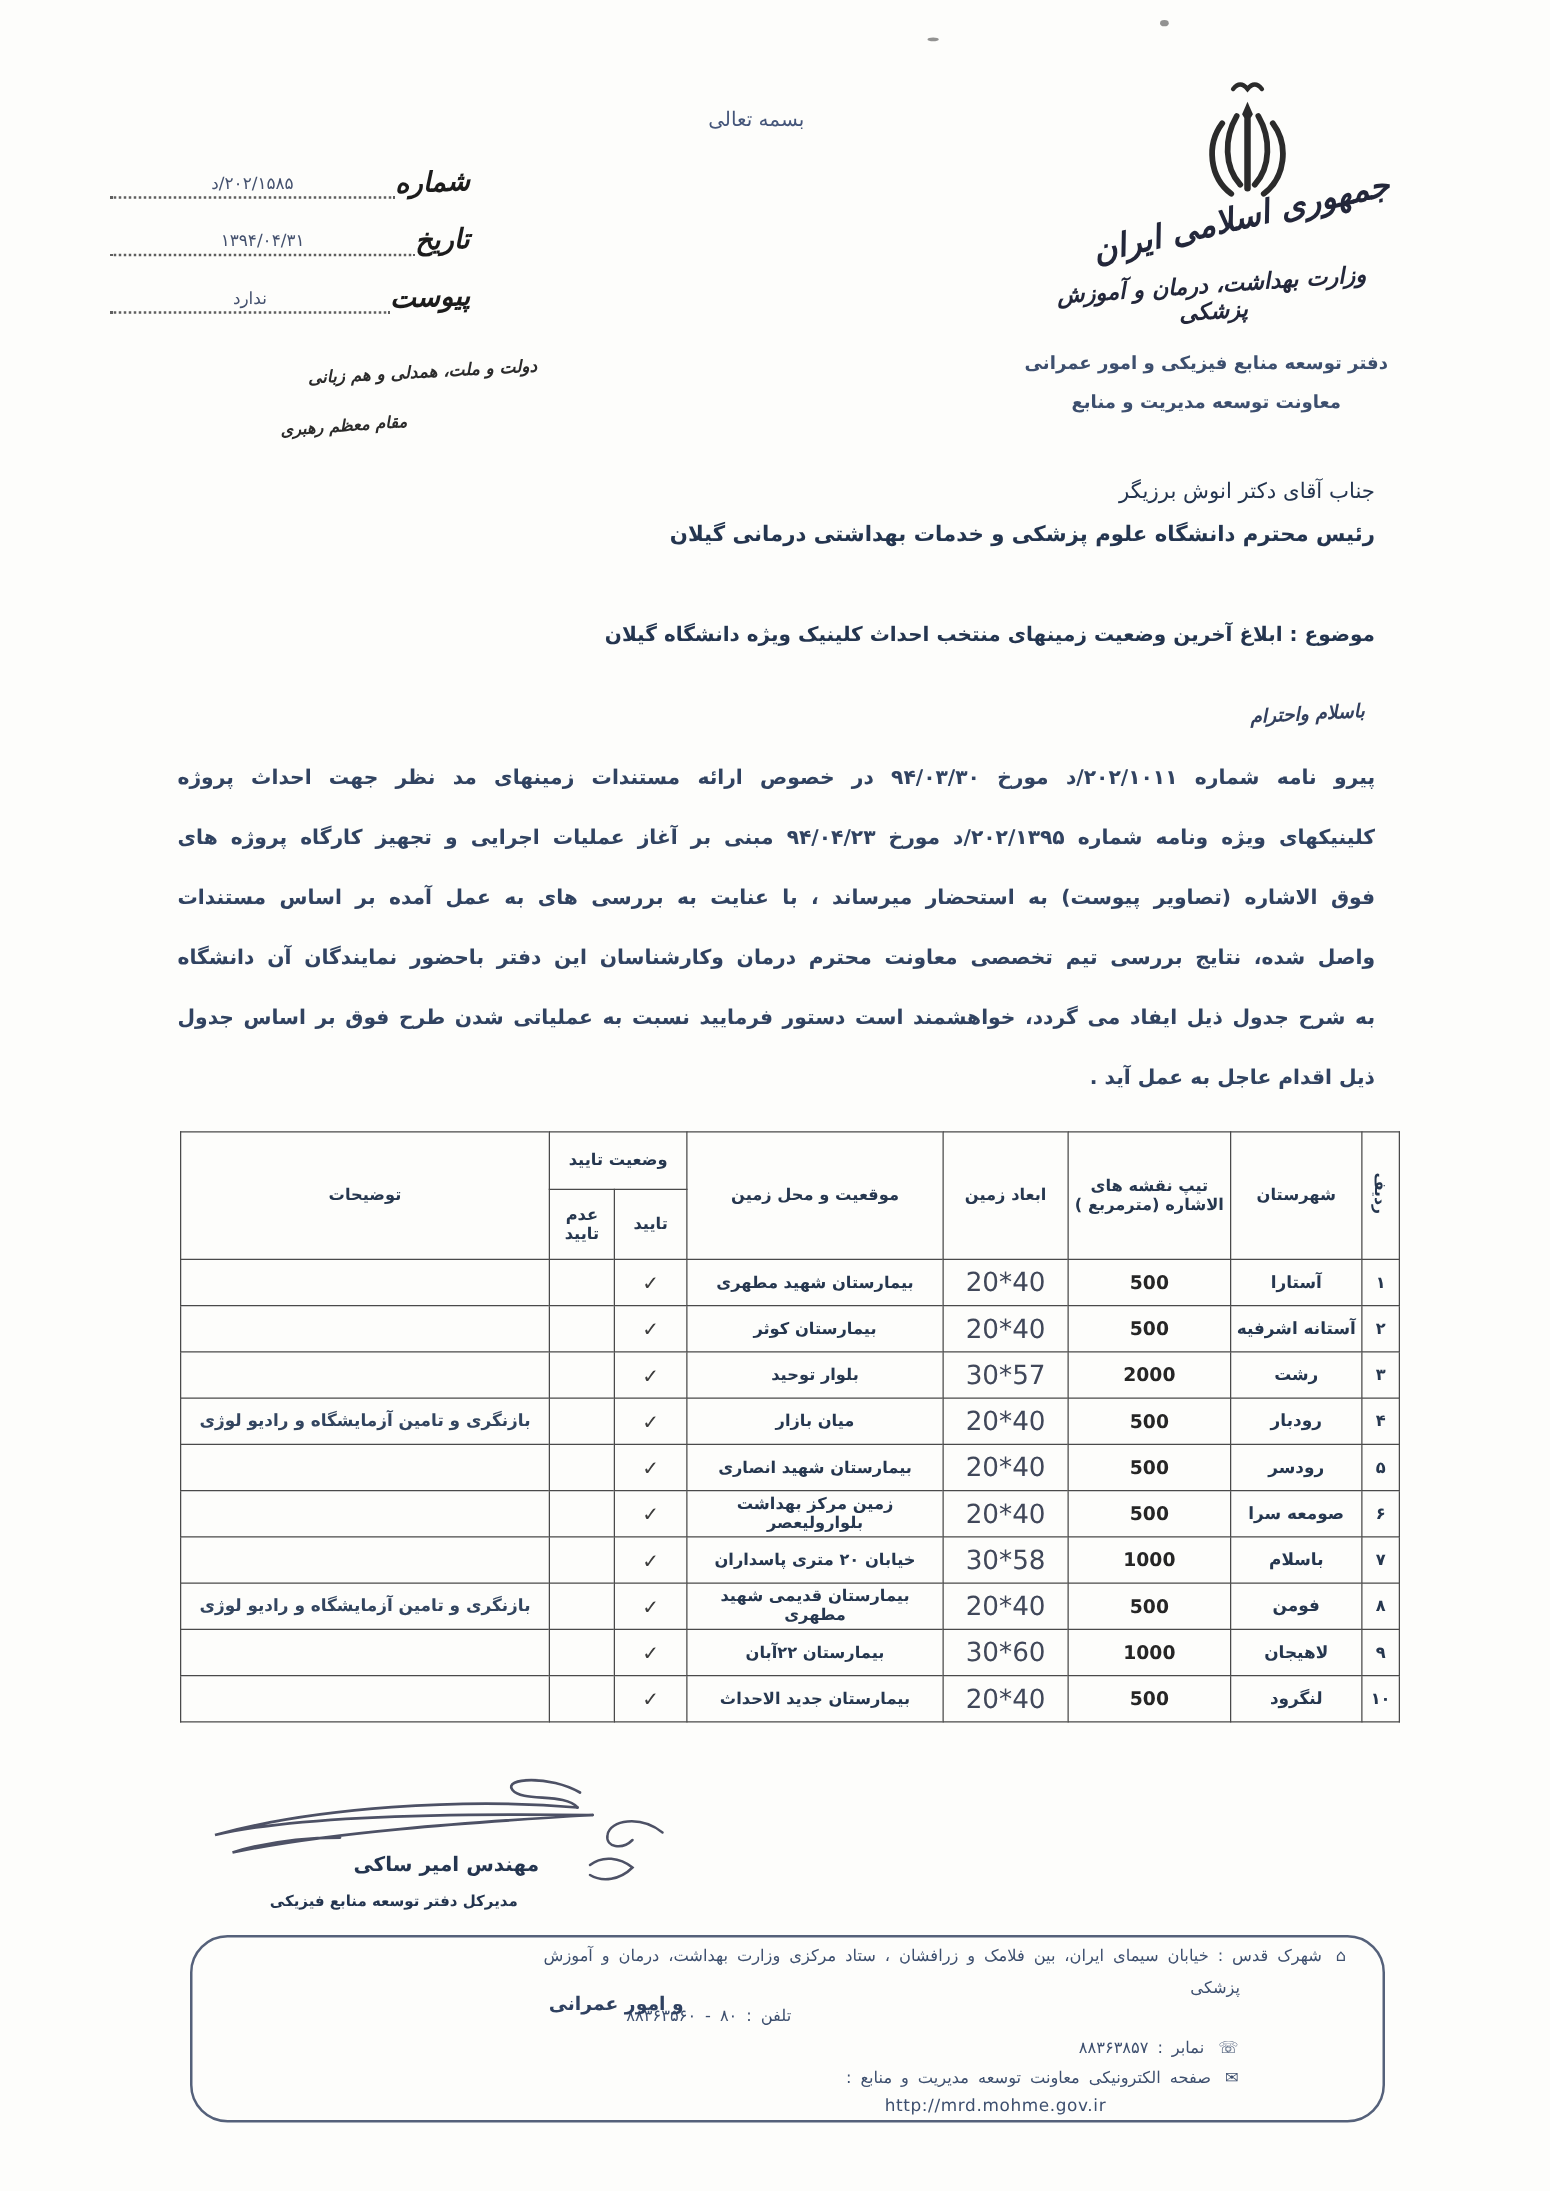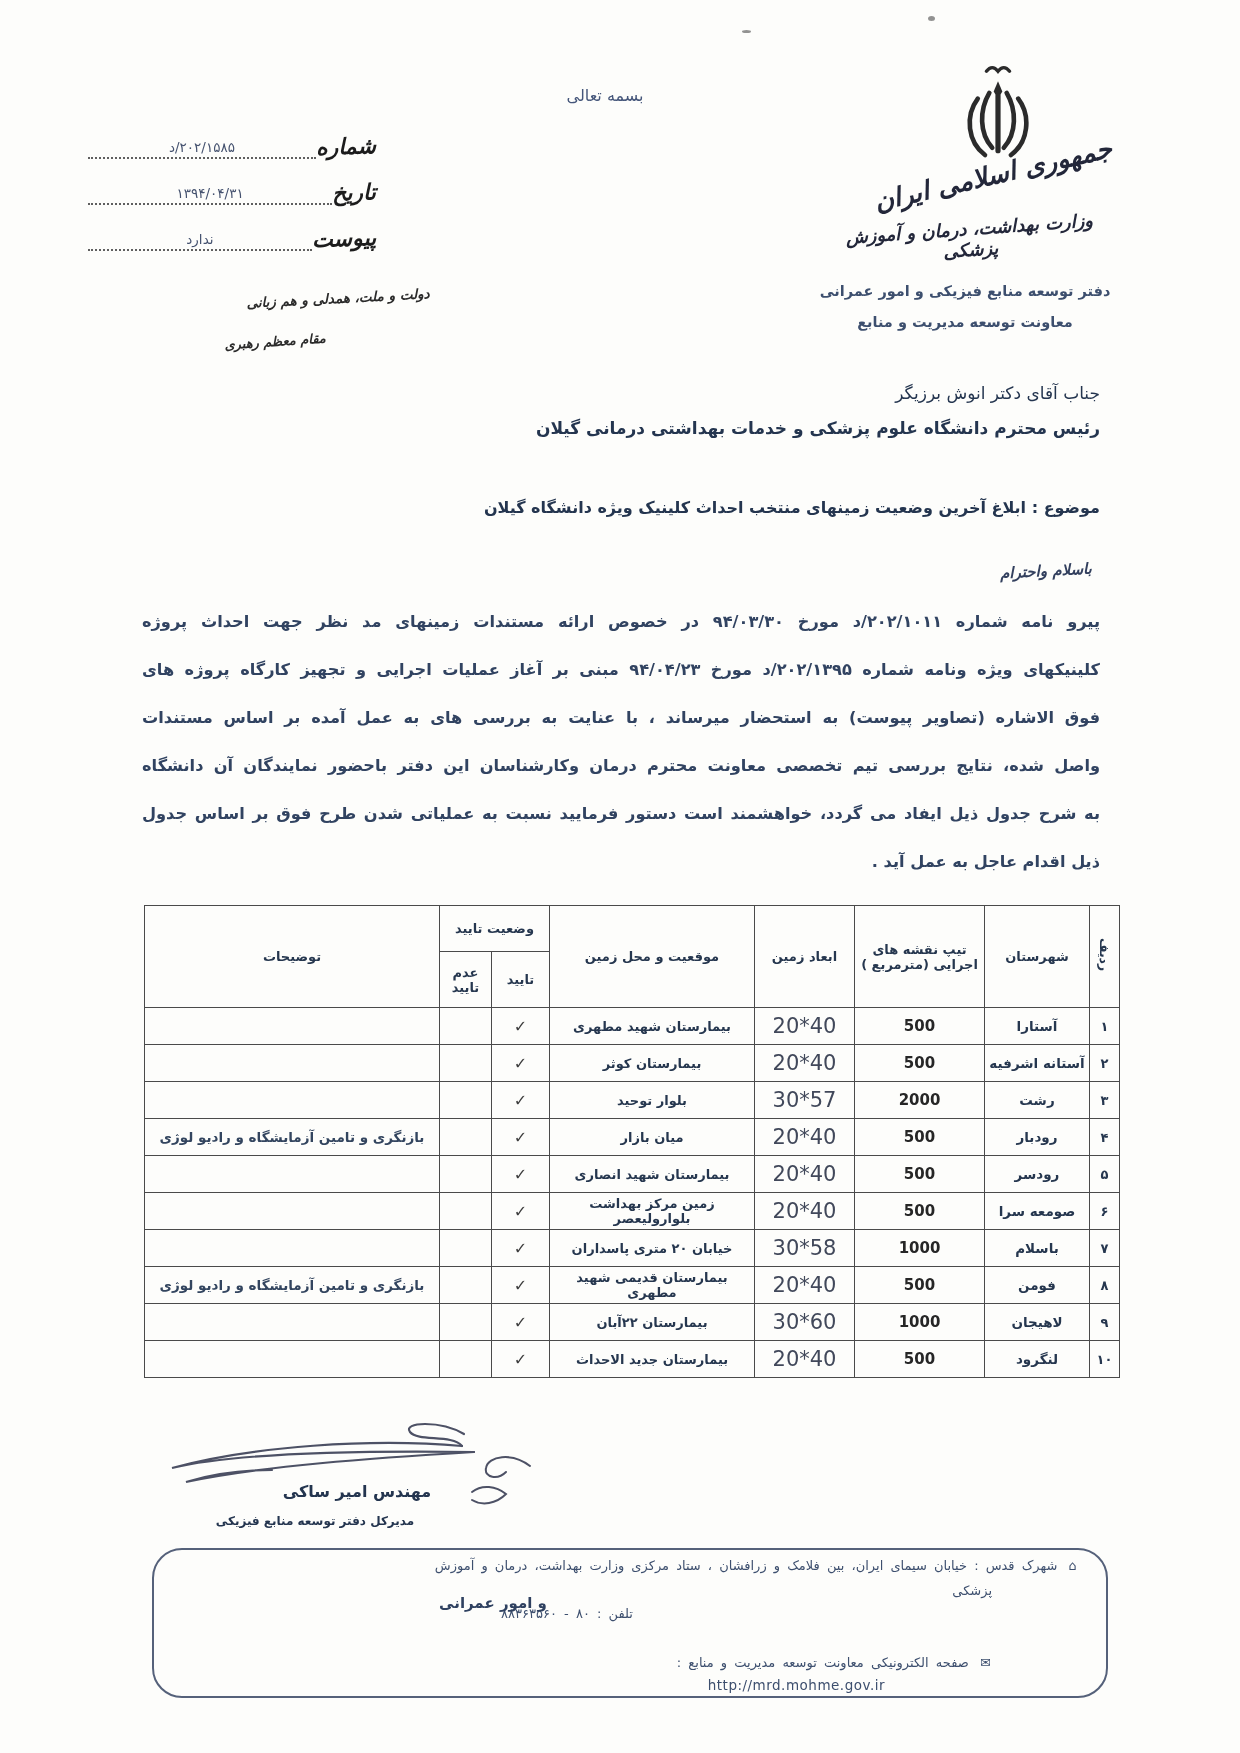--- a/index.html
+++ b/index.html
@@ -150,21 +150,21 @@
           <col style="width:58px">
           <col style="width:52px">
           <col style="width:295px">
       </colgroup>
       <thead>
         <tr class="tier1">
           <th rowspan="2"><span class="vert">ردیف</span></th>
           <th rowspan="2">شهرستان</th>
           <th rowspan="2">
             <div>تیپ نقشه های</div>
-            <div>اجرایی (مترمربع )</div>
+            <div>الاشاره (مترمربع )</div>
           </th>
           <th rowspan="2">ابعاد زمین</th>
           <th rowspan="2">موقعیت و محل زمین</th>
           <th colspan="2">وضعیت تایید</th>
           <th rowspan="2">توضیحات</th>
         </tr>
         <tr class="tier2">
           <th>تایید</th>
           <th>عدم تایید</th>
         </tr>
@@ -294,19 +294,24 @@
   <div class="abs footer-box"></div>
   <div class="abs f-line f-l1">
     <span class="f-icon">⌂</span>
     <span>شهرک قدس : خیابان سیمای ایران، بین فلامک و زرافشان ، ستاد مرکزی وزارت بهداشت، درمان و آموزش</span>
   </div>
   <div class="abs f-line f-l1b">پزشکی</div>
   <div class="abs f-line f-l2">
     <span>تلفن :</span>
     <span>۸۰ - ۸۸۳۶۳۵۶۰</span>
   </div>
+  <div class="abs f-line f-l3">
+    <span class="f-icon">☏</span>
+    <span>نمابر :</span>
+    <span>۸۸۳۶۳۸۵۷</span>
+  </div>
   <div class="abs f-line f-l4">
     <span class="f-icon">✉</span>
     <span>صفحه الکترونیکی معاونت توسعه مدیریت و منابع :</span>
   </div>
   <div class="abs f-url">http://mrd.mohme.gov.ir</div>
 
 </div>
 
 </body></html>

